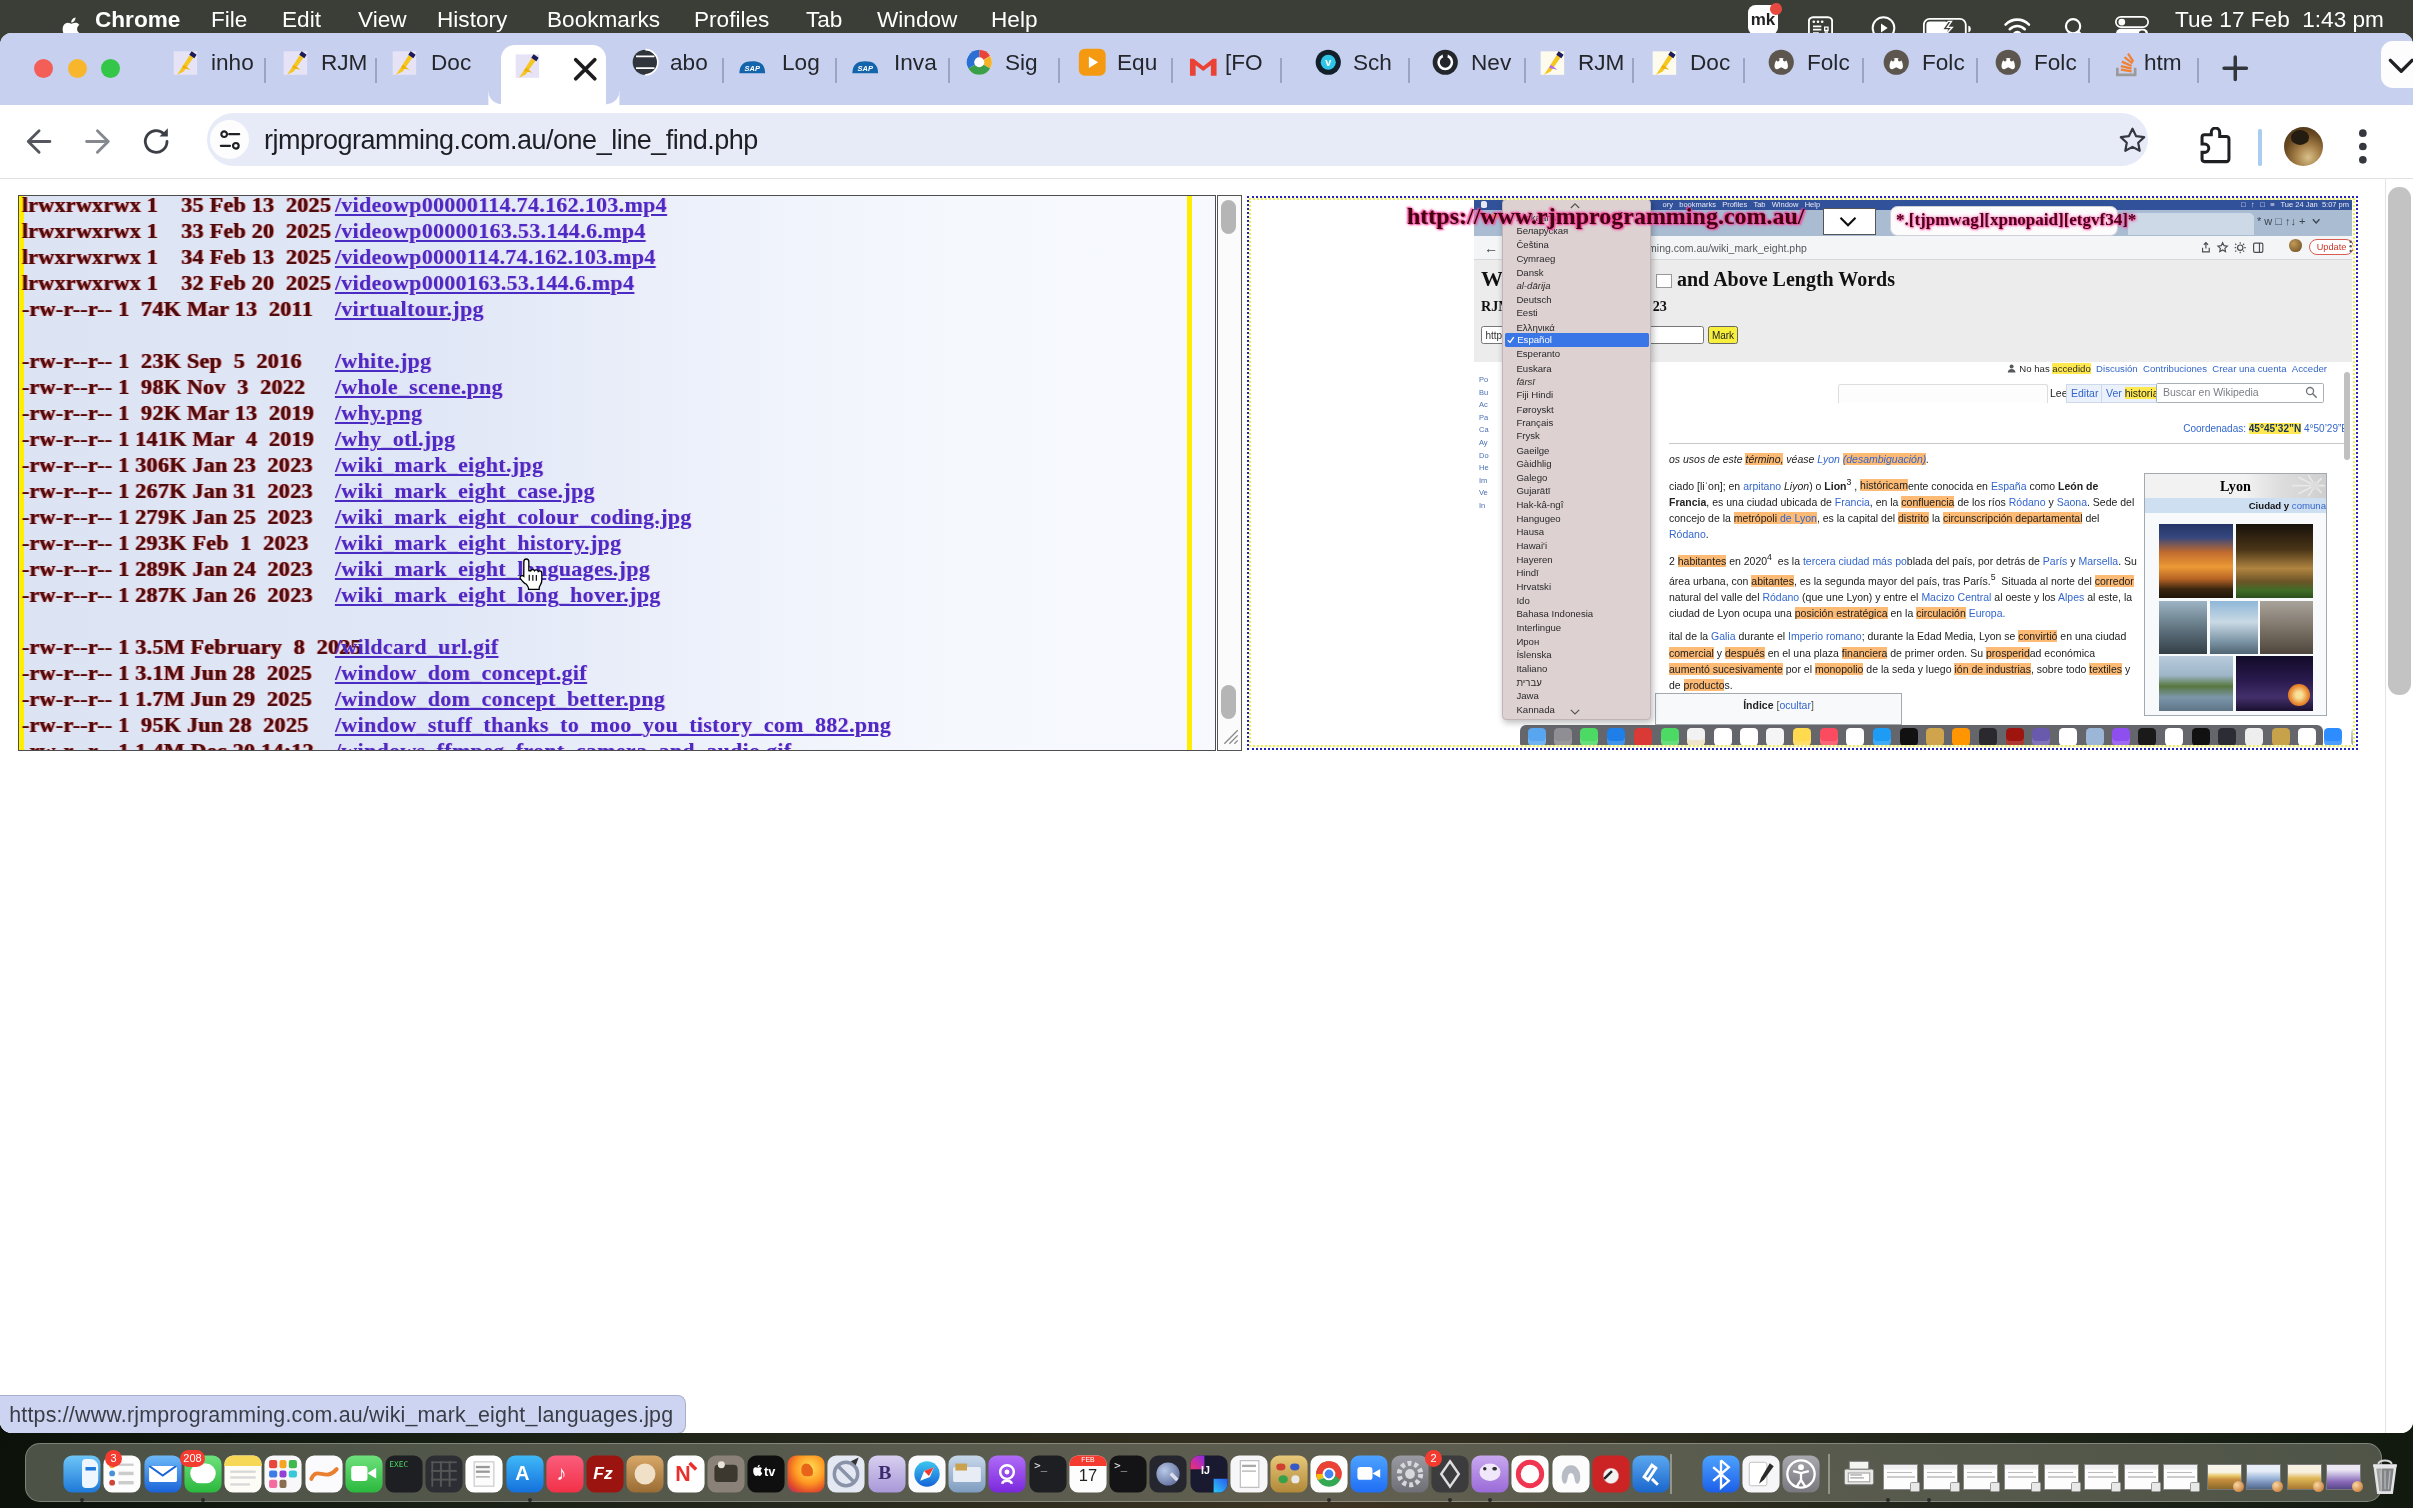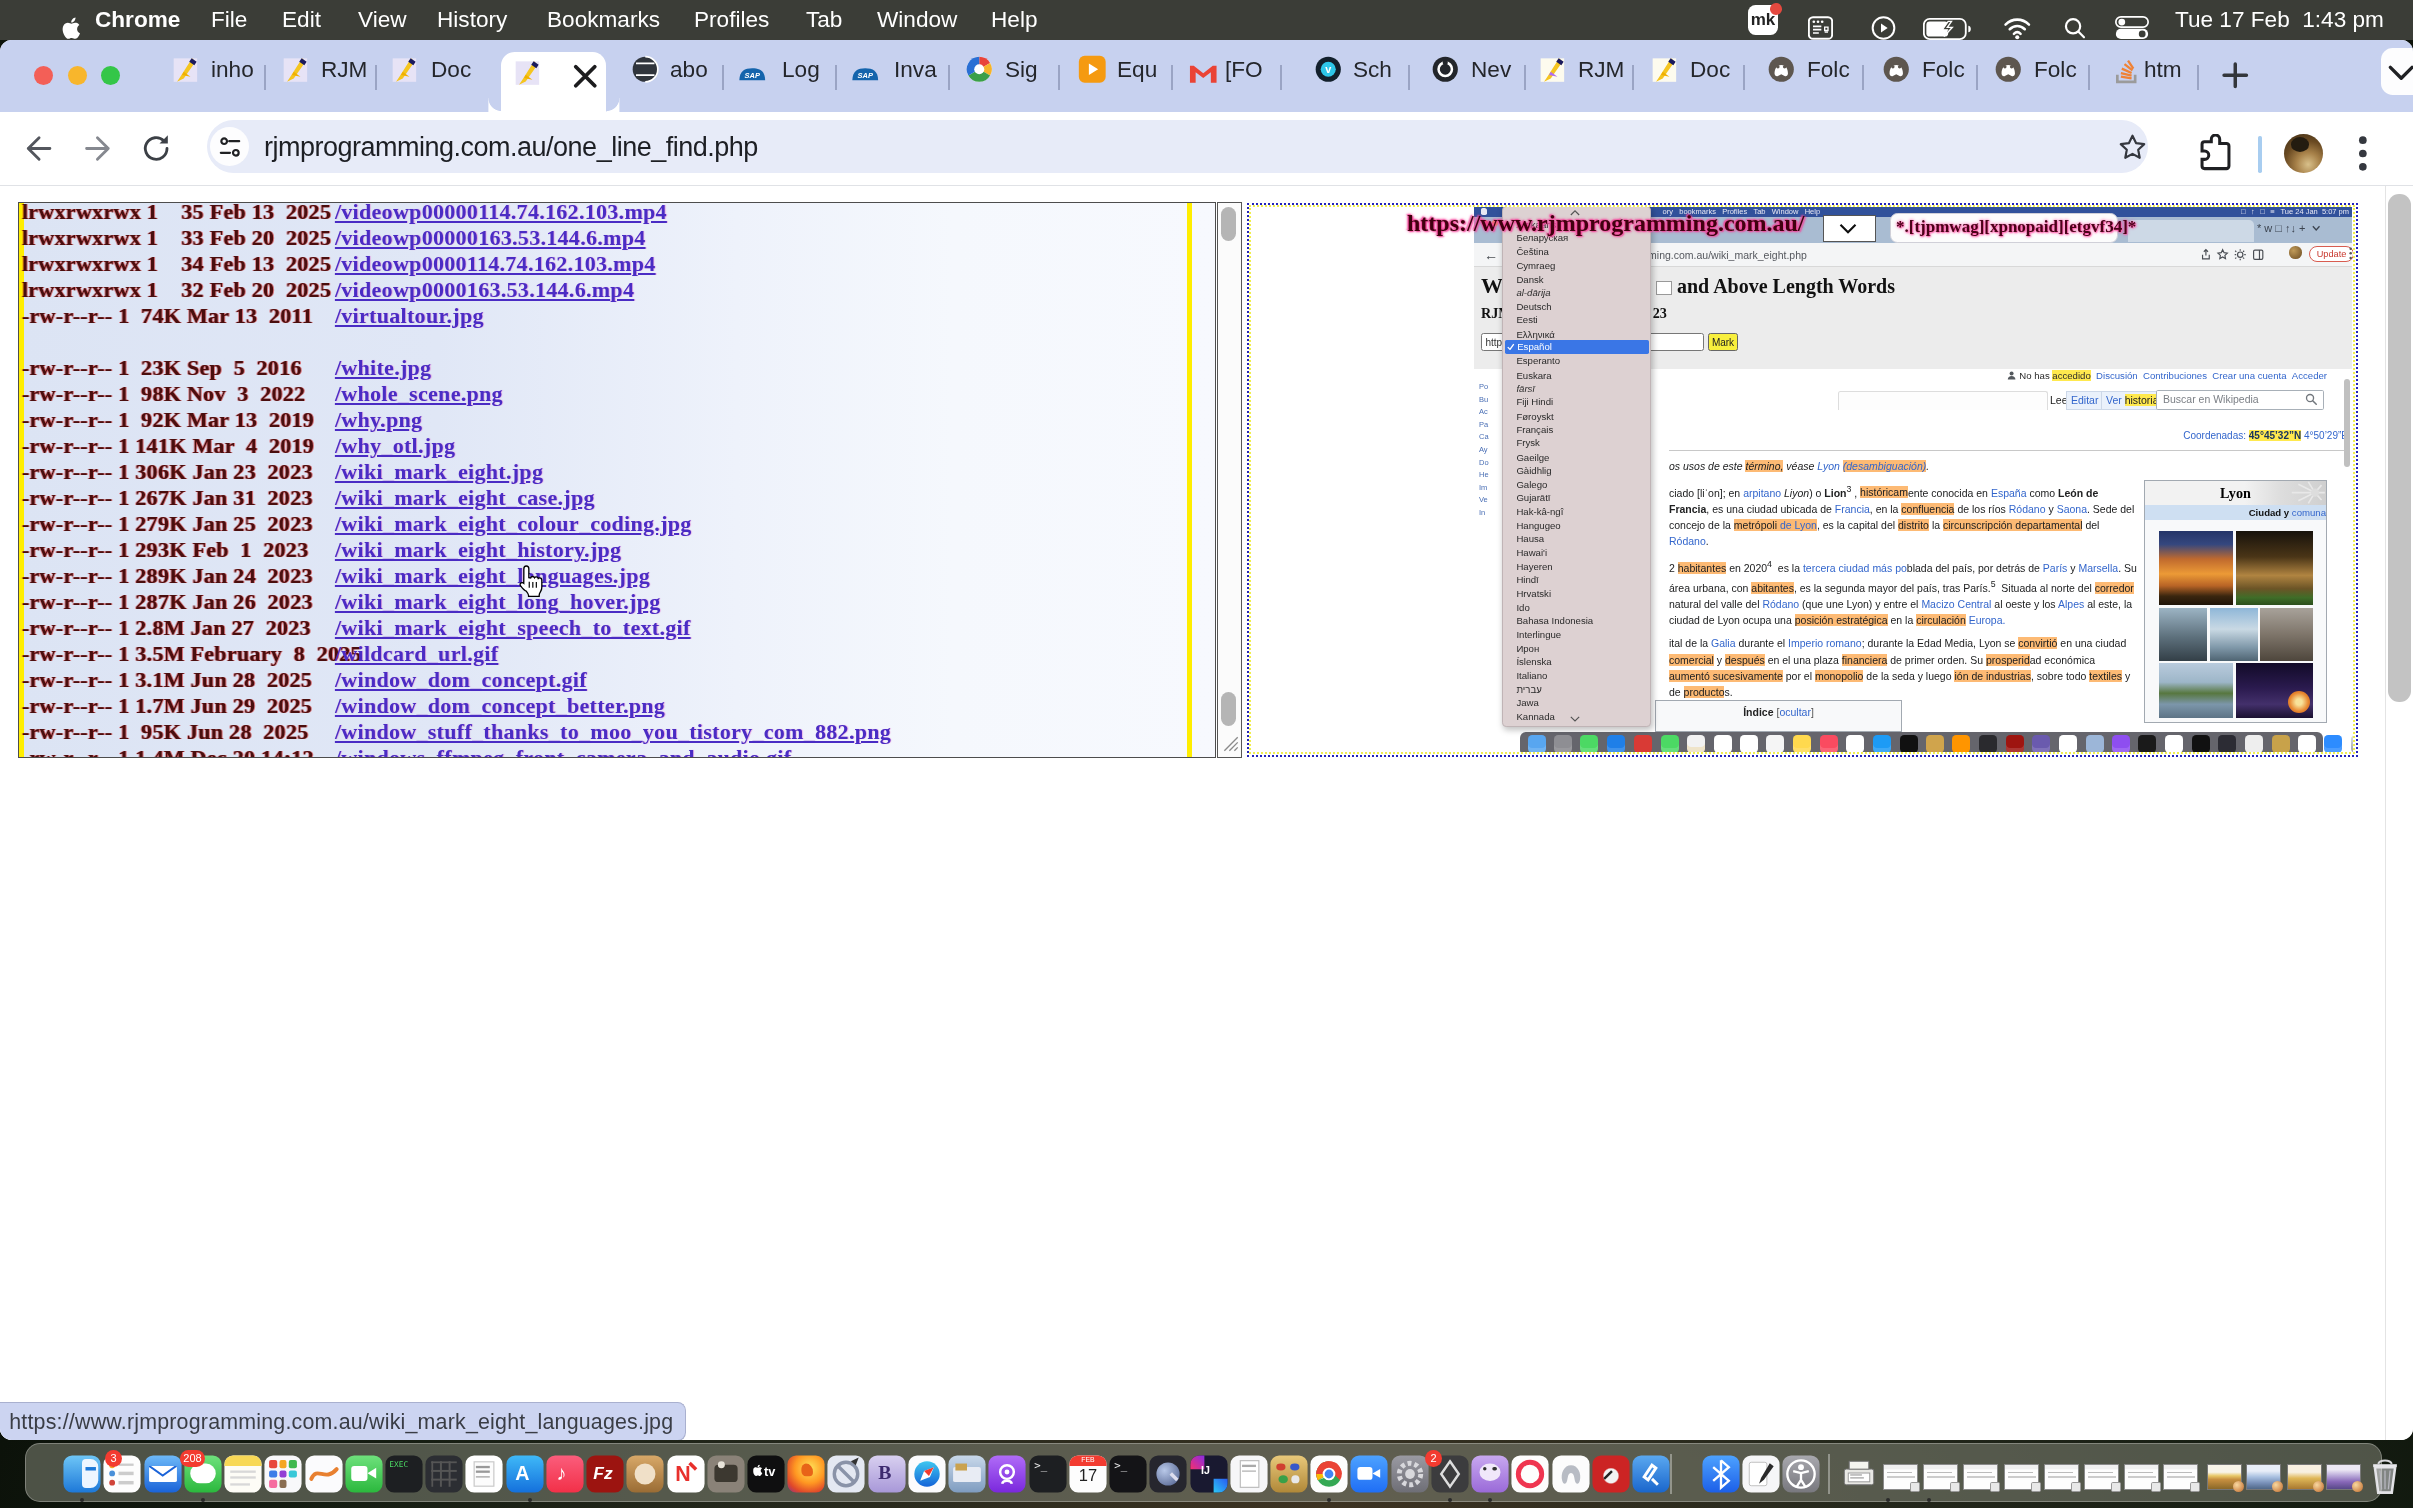--- a/index.html
+++ b/index.html
@@ -6,21 +6,21 @@
   html,body { width:2413px; height:1508px; overflow:hidden; }
   body { font-family:"Liberation Sans", sans-serif; background:#10180e; position:relative; }
   .abs { position:absolute; }
   
   #wall { left:0; top:0; width:2413px; height:1508px;
     background:radial-gradient(ellipse 1341px 419px at 55% 100%, #3d3322 0%, #25281c 40%, #141c11 75%, #0c120a 100%); }
   
   #menubar { left:0; top:0; width:2413px; height:40px; background:#3b3d37; color:#ffffff; }
   #menubar .mi { position:absolute; top:0; height:40px; line-height:40px; font-size:22.6px; color:#fff; }
   
-  #win { left:0; top:40px; width:2413px; height:1400px; background:#ffffff; border-radius:11.7px 11.7px 11.7px 11.7px; overflow:hidden;padding-left:40px; }
+  #win { left:0; top:33px; width:2413px; height:1400px; background:#ffffff; border-radius:11.7px 11.7px 11.7px 11.7px; overflow:hidden;padding-left:40px; }
   #tabbar { position:absolute; left:0; top:0; width:2413px; height:72px; background:#c7d1ef; }
   .tl { position:absolute; top:26px; width:19px; height:19px; border-radius:50%; }
   .tabfav { position:absolute; top:15px; width:28.5px; height:28.5px; }
   .tabtxt { position:absolute; top:11px; height:37px; line-height:37px; font-size:22.6px; color:#24262b; }
   .tabsep { position:absolute; top:25px; width:1.7px; height:25px; background:#9aa4c4; }
   #activetab { position:absolute; left:501px; top:11.7px; width:105px; height:60px; background:#fff; border-radius:13.4px 13.4px 0 0; }
   #activetab:before, #activetab:after { content:""; position:absolute; bottom:0; width:13.4px; height:13.4px; background:radial-gradient(circle 13.4px at 0 0, transparent 13.4px, #fff 14.2px); }
   #activetab:before { left:-13.4px; background:radial-gradient(circle at 0 0, rgba(0,0,0,0) 12.6px, #fff 13.4px); transform:scaleX(-1); }
   #activetab:after { right:-13.4px; background:radial-gradient(circle at 100% 0, rgba(0,0,0,0) 12.6px, #fff 13.4px); transform:scaleX(-1); }
   #toolbar { position:absolute; left:0; top:72px; width:2413px; height:74px; background:#ffffff; border-bottom:1.7px solid #e0e2e6; }
@@ -305,21 +305,20 @@
       <div class="row" style="top:152px"><span class="lt">-rw-r--r-- 1  23K Sep  5  2016</span><span class="lk">/white.jpg</span></div>
       <div class="row" style="top:178px"><span class="lt">-rw-r--r-- 1  98K Nov  3  2022</span><span class="lk">/whole_scene.png</span></div>
       <div class="row" style="top:204px"><span class="lt">-rw-r--r-- 1  92K Mar 13  2019</span><span class="lk">/why.png</span></div>
       <div class="row" style="top:230px"><span class="lt">-rw-r--r-- 1 141K Mar  4  2019</span><span class="lk">/why_otl.jpg</span></div>
       <div class="row" style="top:256px"><span class="lt">-rw-r--r-- 1 306K Jan 23  2023</span><span class="lk">/wiki_mark_eight.jpg</span></div>
       <div class="row" style="top:282px"><span class="lt">-rw-r--r-- 1 267K Jan 31  2023</span><span class="lk">/wiki_mark_eight_case.jpg</span></div>
       <div class="row" style="top:308px"><span class="lt">-rw-r--r-- 1 279K Jan 25  2023</span><span class="lk">/wiki_mark_eight_colour_coding.jpg</span></div>
       <div class="row" style="top:334px"><span class="lt">-rw-r--r-- 1 293K Feb  1  2023</span><span class="lk">/wiki_mark_eight_history.jpg</span></div>
       <div class="row" style="top:360px"><span class="lt">-rw-r--r-- 1 289K Jan 24  2023</span><span class="lk">/wiki_mark_eight_languages.jpg</span></div>
       <div class="row" style="top:386px"><span class="lt">-rw-r--r-- 1 287K Jan 26  2023</span><span class="lk">/wiki_mark_eight_long_hover.jpg</span></div>
-      <div class="row" style="top:412px"><span class="lt">-rw-r--r-- 1 2.8M Jan 27  2023</span><span class="lk">/wiki_mark_eight_speech_to_text.gif</span></div>
       <div class="row" style="top:438px"><span class="lt">-rw-r--r-- 1 3.5M February  8  2025</span><span class="lk">/wildcard_url.gif</span></div>
       <div class="row" style="top:464px"><span class="lt">-rw-r--r-- 1 3.1M Jun 28  2025</span><span class="lk">/window_dom_concept.gif</span></div>
       <div class="row" style="top:490px"><span class="lt">-rw-r--r-- 1 1.7M Jun 29  2025</span><span class="lk">/window_dom_concept_better.png</span></div>
       <div class="row" style="top:516px"><span class="lt">-rw-r--r-- 1  95K Jun 28  2025</span><span class="lk">/window_stuff_thanks_to_moo_you_tistory_com_882.png</span></div>
       <div class="row" style="top:542px"><span class="lt">-rw-r--r-- 1 1.4M Dec 20 14:12</span><span class="lk">/windows_ffmpeg_front_camera_and_audio.gif</span></div>
     </div>
     <div id="sstrip">
       <div class="sthumb" style="top:4.2px;height:34px"></div>
       <div class="sthumb" style="top:489px;height:34px"></div>
       <svg style="position:absolute;left:2.5px;top:531px" width="18.4" height="18.4" viewBox="0 0 22 22">

